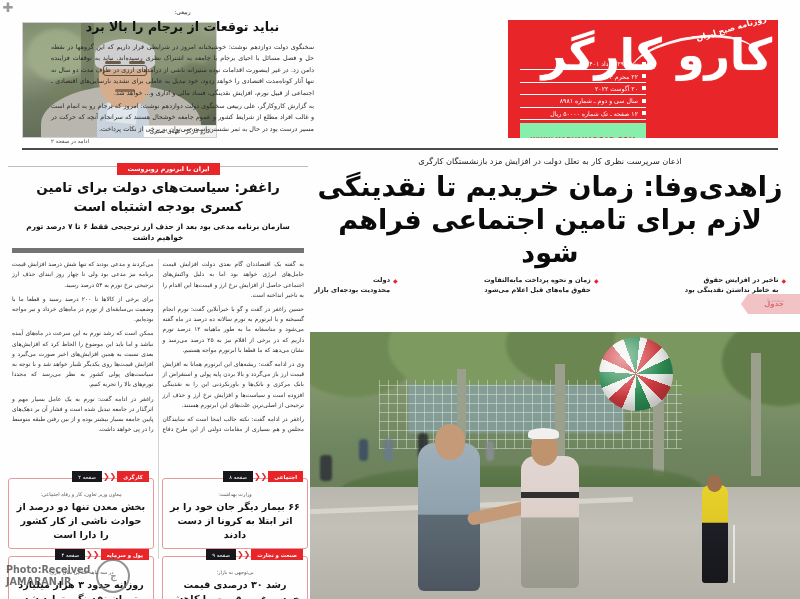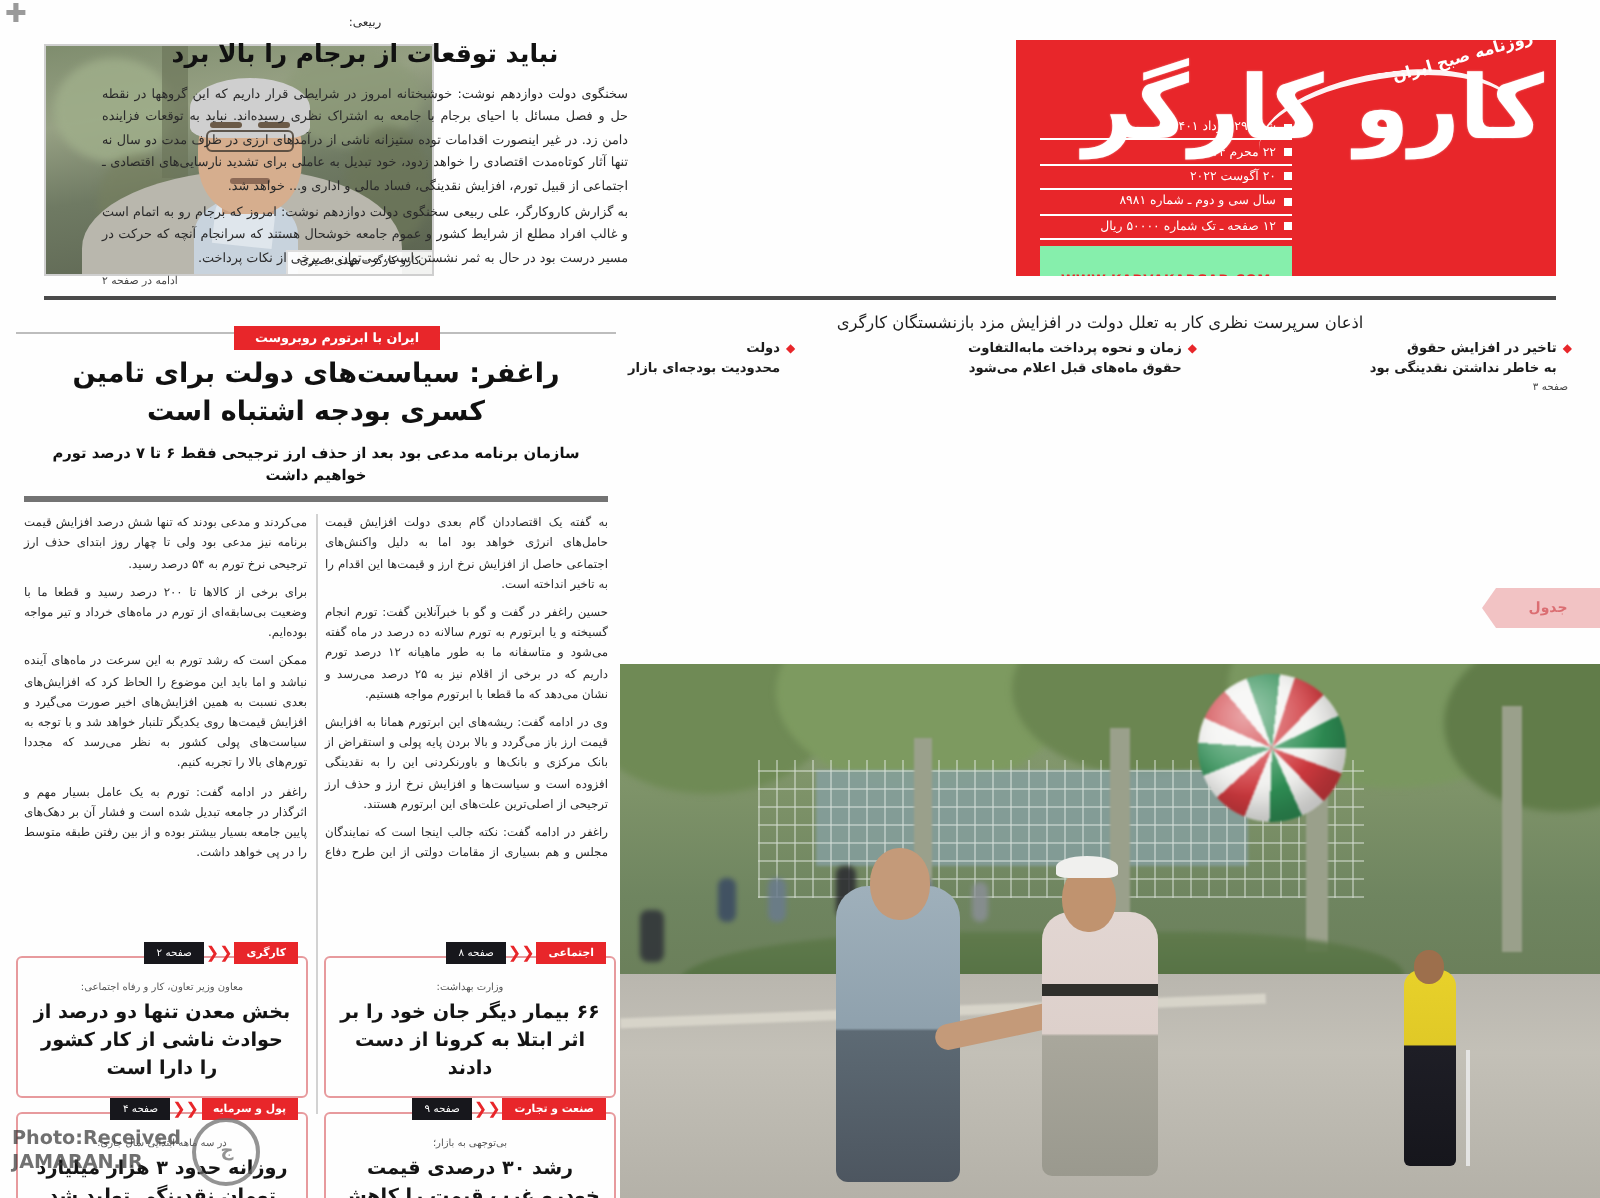--- a/index.html
+++ b/index.html
@@ -164,21 +164,21 @@
   .redtag-wrap .redtag { position: relative; z-index: 1; }
 
   .lead2-head {
     text-align: center; font-weight: bold; color: #111;
     font-size: 13.5px; line-height: 19px; margin: 3px 6px 5px;
     letter-spacing: -.3px;
   }
   .lead2-sub {
     text-align: center; font-weight: bold; color: #111;
     font-size: 7.4px; line-height: 11px; margin: 0 4px 6px;
-    border-bottom: 3px solid #737373; padding-bottom: 5px;
+    border-bottom: 5px solid #737373; padding-bottom: 5px;
   }
   .cols2 {
     column-count: 2; column-gap: 9px; column-rule: .8px solid #d2d2d2;
     direction: rtl; text-align: justify;
     font-size: 5.9px; line-height: 10.2px; color: #2b2b2b;
     height: 300px; overflow: hidden; padding: 0 4px;
   }
   .cols2 p { margin-bottom: 4px; }
 
   
@@ -482,20 +482,21 @@
           <span class="bt-page">صفحه ۹</span>
         </div>
         <div class="box-kicker">بی‌توجهی به بازار؛</div>
         <div class="box-head">رشد ۳۰ درصدی قیمت خودرو غرب قیمت را کاهش داده است</div>
       </div>
     </div>
   </div>
 
   <div class="main-story">
     <div class="ms-kicker">اذعان سرپرست نظری کار به تعلل دولت در افزایش مزد بازنشستگان کارگری</div>
+    <div class="ms-head">زاهدی‌وفا: زمان خریدیم تا نقدینگی لازم برای تامین اجتماعی فراهم شود</div>
     <div class="ms-bullets">
       <div class="ms-bul">
         <span class="ms-diamond">◆</span>
         <span class="ms-bultext">تاخیر در افزایش حقوق
 به خاطر نداشتن نقدینگی بود</span>
       </div>
       <div class="ms-bul">
         <span class="ms-diamond">◆</span>
         <span class="ms-bultext">زمان و نحوه پرداخت مابه‌التفاوت
 حقوق ماه‌های قبل اعلام می‌شود</span>

